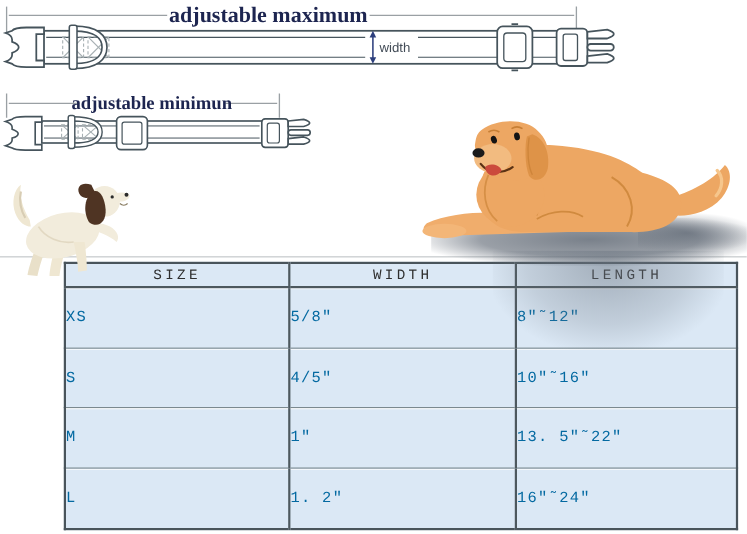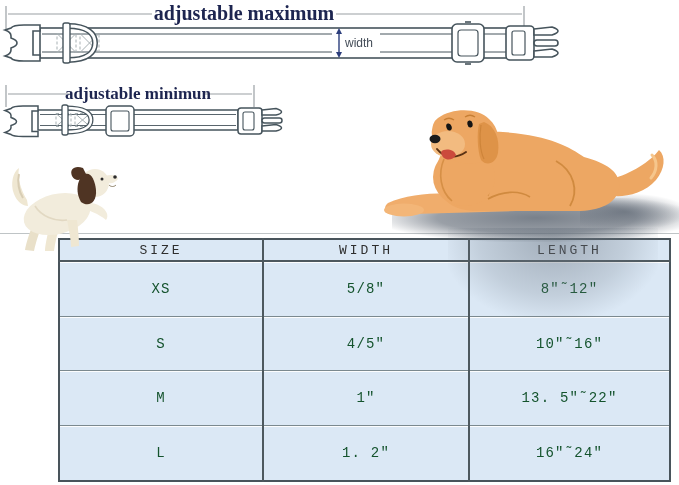--- a/index.html
+++ b/index.html
@@ -17,21 +17,21 @@
     border-collapse:collapse;background:#dbe8f5;z-index:2;
     border:2px solid #49545b;table-layout:fixed;
     font-family:"Liberation Mono","DejaVu Sans Mono",monospace;
     margin-left:32px;
   }
   #size-table th{
     height:20px;font-size:13px;font-weight:normal;letter-spacing:3px;
     color:#2e2e2e;border-bottom:2px solid #4d585e;text-align:center;padding:0;
   }
   #size-table td{
-    font-size:14px;letter-spacing:1.2px;color:#14532d;text-align:center;
+    font-size:14px;letter-spacing:1.2px;color:#0369a1;
     padding:0;border-top:1px solid #7b898f;box-shadow:inset 0 1px 0 rgba(255,255,255,0.9);
   }
   #size-table .vline{border-right:2px solid #4d585e;}
   
   .shadow-blob{position:absolute;z-index:3;pointer-events:none;}
   #shadow-main{left:392px;top:198px;width:300px;height:44px;
     background:radial-gradient(ellipse at 48% 45%, rgba(92,101,113,0.82) 0%, rgba(92,101,113,0.62) 45%, rgba(92,101,113,0) 74%);}
   #shadow-tail{left:580px;top:193px;width:110px;height:38px;
     background:radial-gradient(ellipse at 40% 50%, rgba(98,107,119,0.7) 0%, rgba(98,107,119,0) 70%);}
   #shadow-fog{left:448px;top:228px;width:210px;height:90px;

